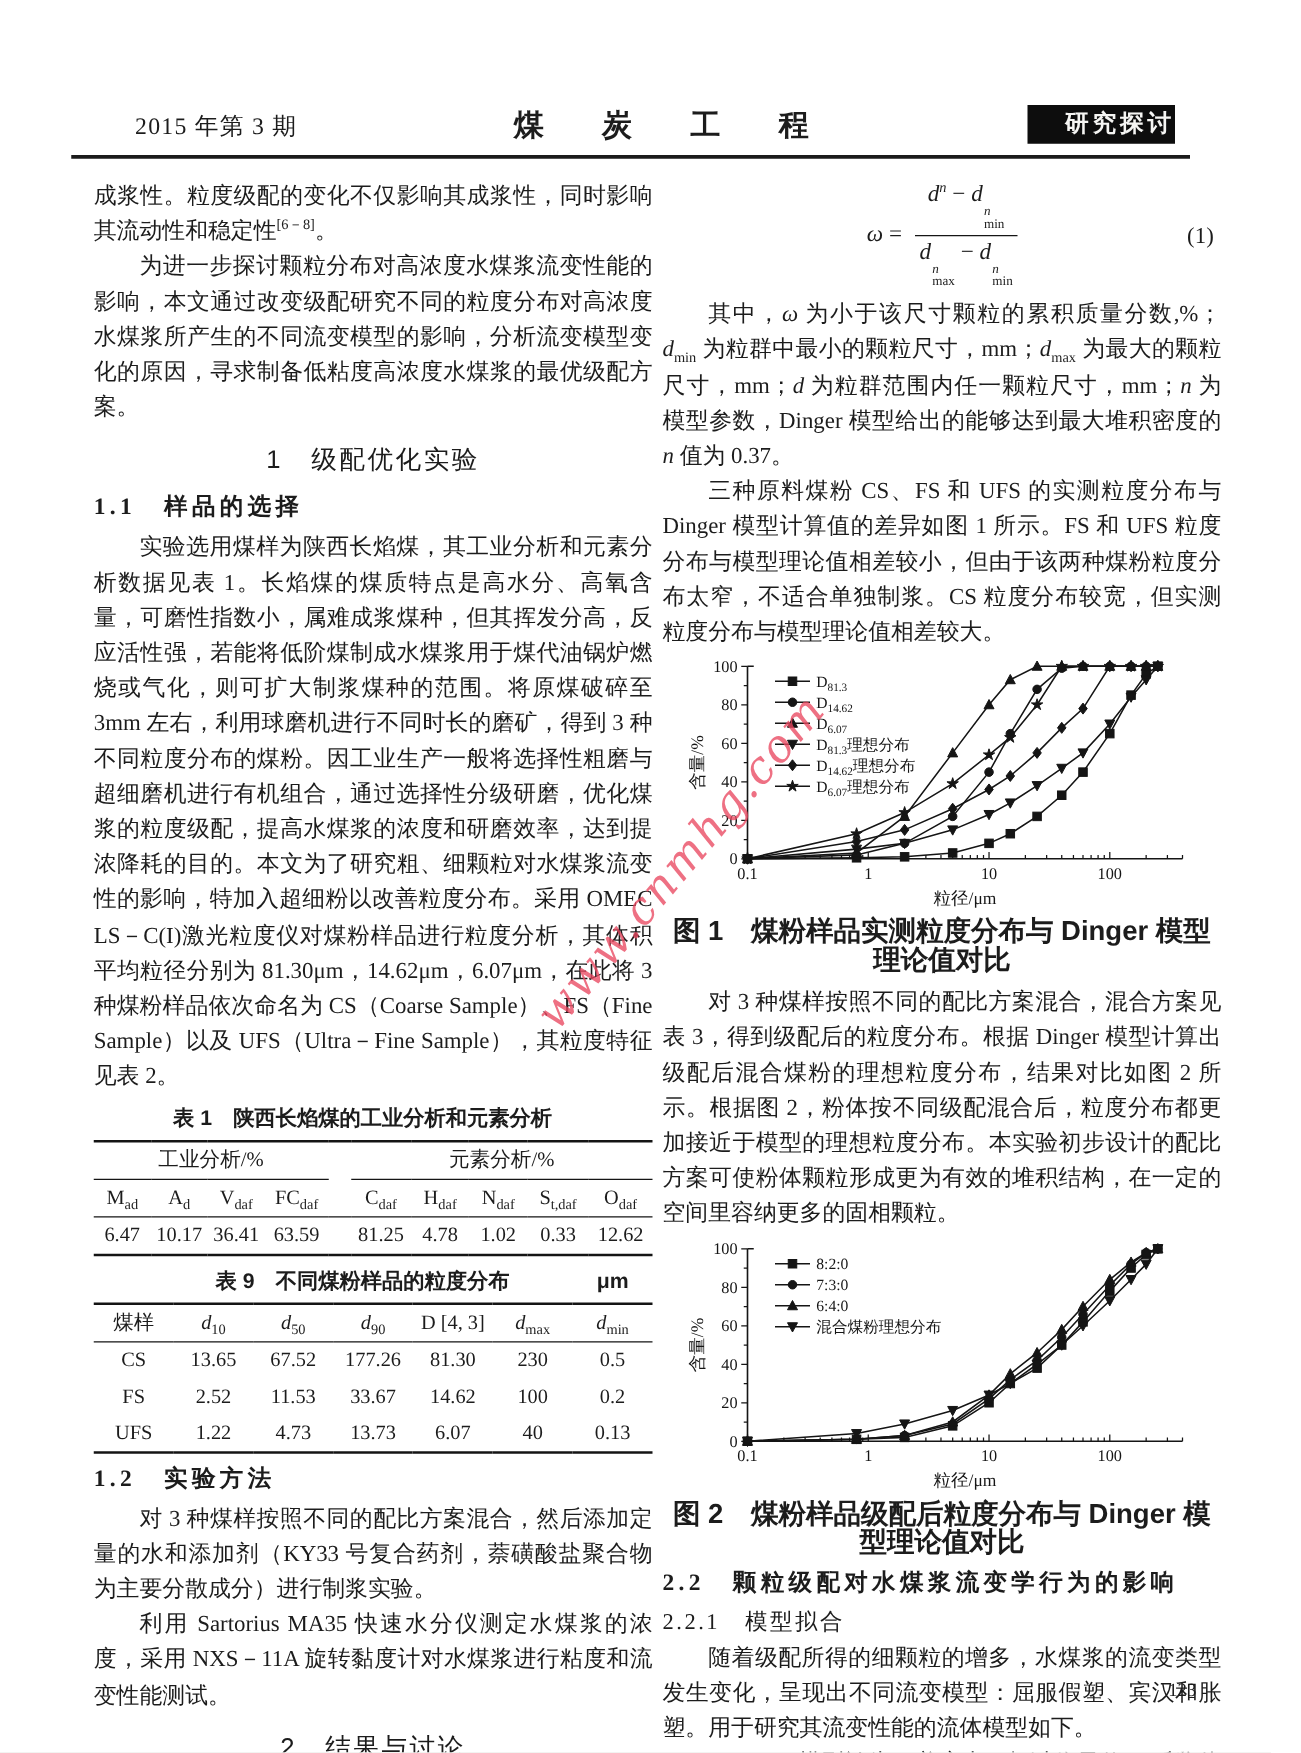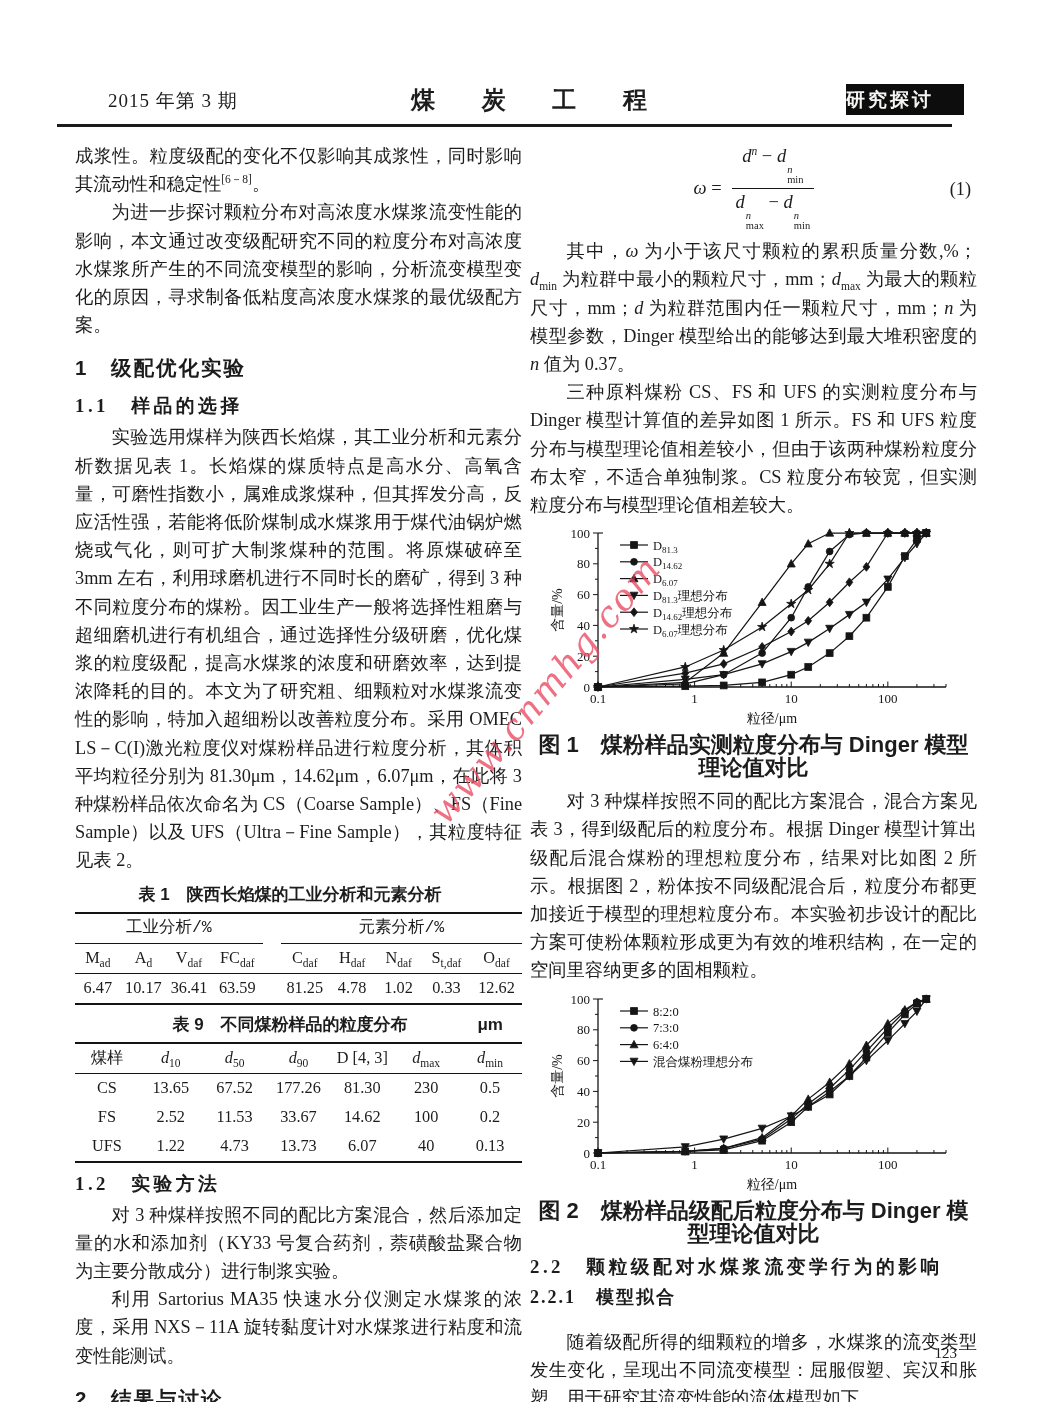--- a/index.html
+++ b/index.html
@@ -3,52 +3,52 @@
 <meta charset="utf-8">
 <style>
   html,body{margin:0;padding:0;background:#e9e9e6;}
   .page{position:relative;width:1041px;height:1402px;margin:0 auto;background:#ffffff;
         overflow:hidden;font-family:"Liberation Serif","DejaVu Serif",serif;color:#1c1c1c;}
   
   .hdr-issue{position:absolute;left:108px;top:88px;font-size:19px;letter-spacing:1px;}
   .hdr-journal{position:absolute;left:0;right:0;top:84px;text-align:center;font-size:24px;
         font-weight:bold;letter-spacing:20px;font-family:"Liberation Sans","DejaVu Sans",sans-serif;padding-left:37px;}
   .hdr-badge{position:absolute;left:822px;top:84px;width:118px;height:31px;background:#0d0d0d;
-        color:#f5f5f3;font-size:19px;font-weight:bold;text-align:left;line-height:31px;
-        letter-spacing:3px;font-family:"Liberation Sans","DejaVu Sans",sans-serif;margin-left:24px;}
+        color:#f5f5f3;font-size:19px;font-weight:bold;text-align:right;line-height:31px;
+        letter-spacing:3px;font-family:"Liberation Sans","DejaVu Sans",sans-serif;}
   .hdr-rule{position:absolute;left:57px;top:124px;width:895px;height:3px;background:#1b1b1b;}
   
   .col{position:absolute;top:142px;width:447px;font-size:18.3px;line-height:28.2px;text-align:justify;}
   .col-left{left:75px;}
   .col-right{left:530px;top:138px;}
   p{margin:0;}
   .ind{text-indent:2em;}
   sup,sub{font-size:11.5px;line-height:0;}
-  .h1{font-family:"Liberation Sans","DejaVu Sans",sans-serif;font-weight:bold;font-size:20.5px;
-      letter-spacing:2px;margin:16px 0 11px 0;line-height:26px;text-align:left;}
+  .h1{font-family:"Liberation Sans","DejaVu Sans",sans-serif;font-weight:normal;font-size:20.5px;
+      letter-spacing:2px;margin:16px 0 11px 0;line-height:26px;text-align:center;}
   .h2{font-weight:bold;font-size:18.8px;letter-spacing:3.5px;margin:7px 0 4px 0;line-height:27px;text-align:left;}
-  .h3{font-weight:bold;font-size:18px;letter-spacing:2px;margin:3px 0 18px 0;line-height:26px;text-align:left;}
+  .h3{font-weight:normal;font-size:18px;letter-spacing:2px;margin:3px 0 2px 0;line-height:26px;text-align:left;}
   
   .equation{position:relative;text-align:center;margin:8px 0 6px 0;line-height:normal;}
   .eq-body{display:inline-flex;align-items:center;font-size:18.5px;}
   .frac{display:inline-block;text-align:center;vertical-align:middle;margin-left:6px;}
   .frac .num{display:block;border-bottom:1.5px solid #151515;padding:0 10px 3px 10px;}
   .frac .den{display:block;padding-top:3px;}
   .eq-no{position:absolute;right:6px;top:50%;transform:translateY(-50%);font-size:18.3px;}
   .ss{display:inline-flex;flex-direction:column;align-items:flex-start;vertical-align:-0.6em;margin-left:1px;}
   .ss span{font-size:10.5px;line-height:10px;}
   
   .tbl-title{position:relative;text-align:center;font-family:"Liberation Sans","DejaVu Sans",sans-serif;
       font-weight:bold;font-size:17px;margin:8px 17px 5px 0;line-height:24px;}
   .tbl-unit{position:absolute;right:2px;top:0;font-weight:bold;}
   table{width:100%;border-collapse:collapse;table-layout:fixed;}
   td,th{text-align:center;font-weight:normal;font-size:16.3px;padding:3.5px 0;line-height:22px;
       white-space:nowrap;overflow:visible;}
   .tbl1{border-top:2.4px solid #141414;border-bottom:2.4px solid #141414;}
-  .tbl1 .grp{border-bottom:1.2px solid #141414;font-size:16.5px;font-family:Liberation Mono, monospace;}
+  .tbl1 .grp{border-bottom:1.2px solid #141414;font-size:16.5px;}
   .tbl1 .gap{border-bottom:none;}
   .tbl1 .val-row td{border-top:1.2px solid #141414;}
   .tbl2{border-top:2.4px solid #141414;border-bottom:2.4px solid #141414;}
   .tbl2 thead th{border-bottom:1.2px solid #141414;}
   
   .figure{margin:6px 0 2px 0;}
   .figure svg{display:block;margin-left:20px;}
   .fig-caption{text-align:center;font-family:"Liberation Sans","DejaVu Sans",sans-serif;
       font-weight:bold;font-size:22px;margin:2px 0 8px 0;line-height:23px;}
   

